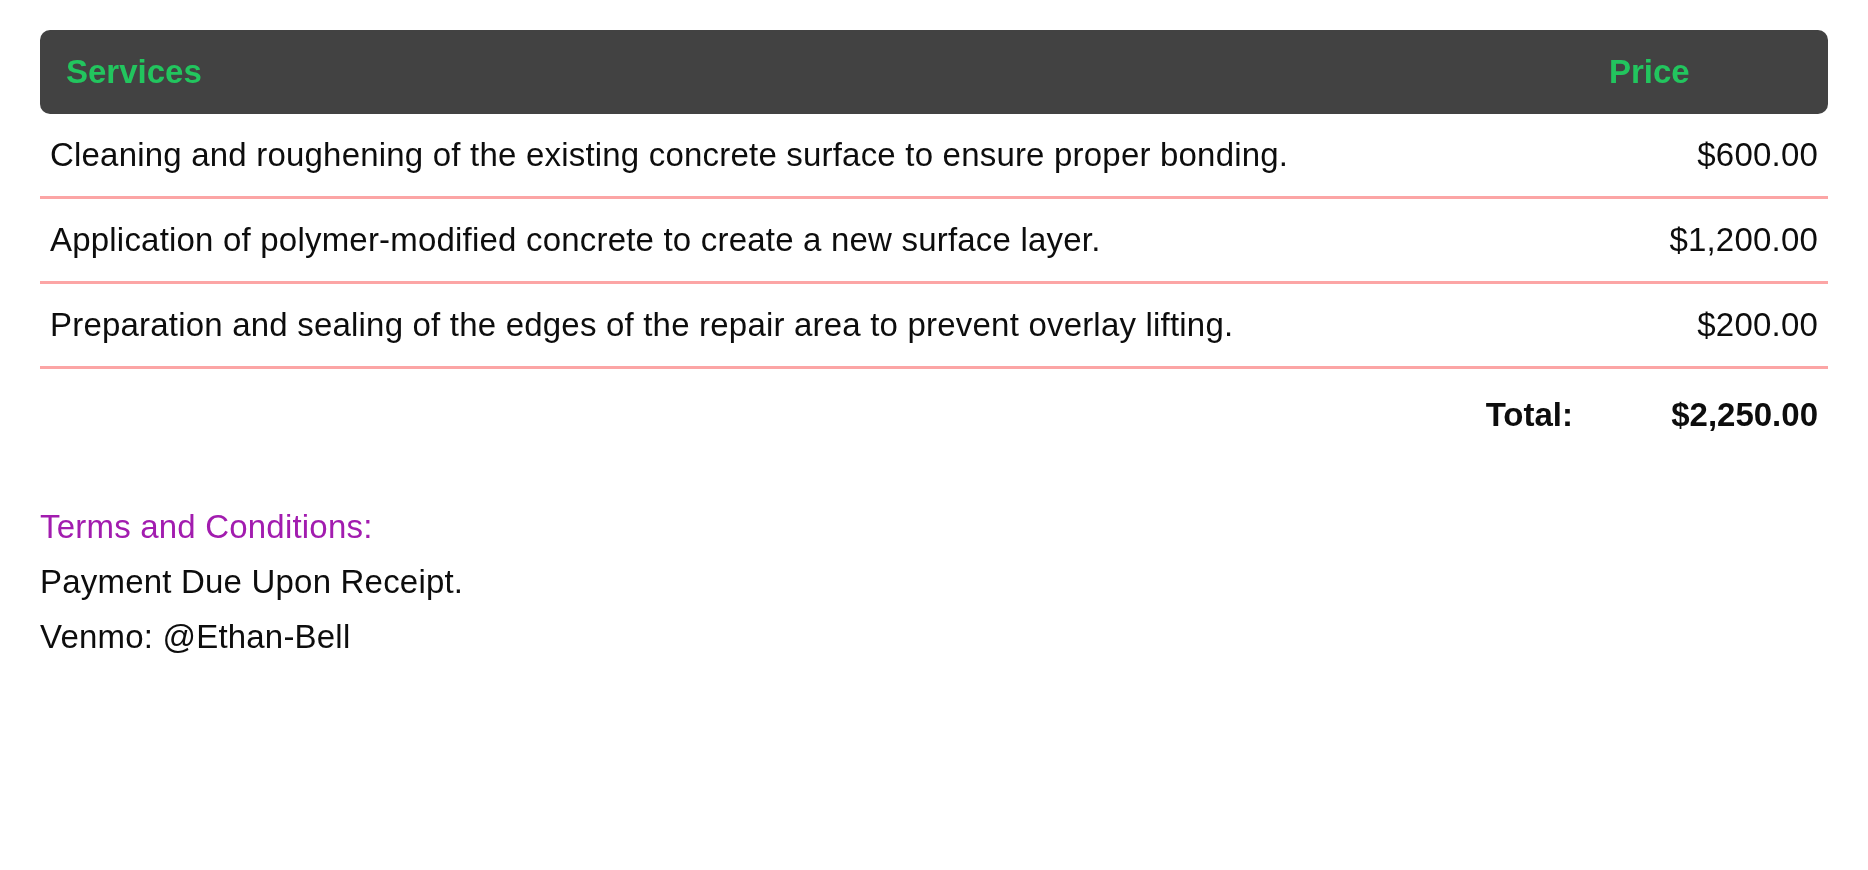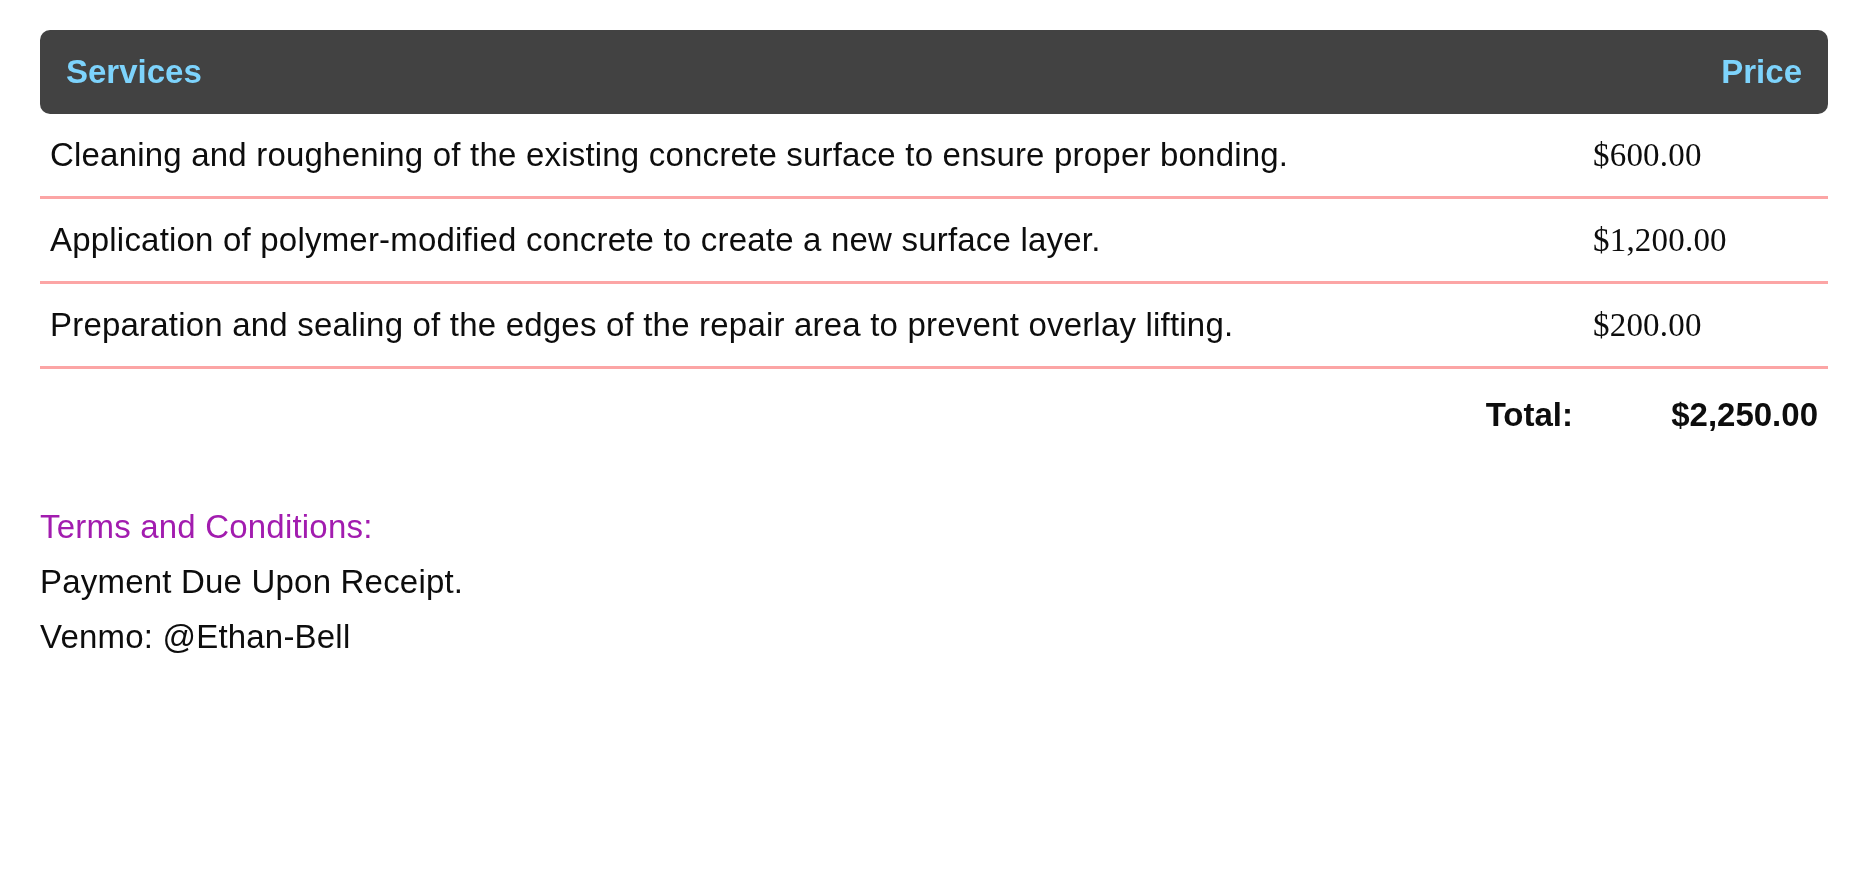--- a/index.html
+++ b/index.html
@@ -18,44 +18,43 @@
     width: 100%;
     border-collapse: separate;
     border-spacing: 0;
     table-layout: fixed;
   }
   table.services-table col.col-service { width: auto; }
   table.services-table col.col-price { width: 245px; }
 
   thead th {
     background: #424242;
-    color: #7dd3fc;
+    color: #22c55e;
     font-weight: bold;
     font-size: 33px;
     height: 84px;
     padding: 0 26px;
     text-align: left;
     vertical-align: middle;
   }
   thead th:first-child { border-radius: 10px 0 0 10px; }
-  thead th:last-child  { border-radius: 0 10px 10px 0; text-align: right; }
+  thead th:last-child  { border-radius: 0 10px 10px 0; }
 
   tbody td {
     font-size: 33px;
     height: 85px;
     vertical-align: middle;
     padding: 0 10px;
     border-bottom: 3px solid #fca5a5;
     color: #0d0d0d;
     letter-spacing: 0.2px;
   }
   tbody td.price-cell {
-    text-align: left;
+    text-align: right;
     white-space: nowrap;
-    font-family: Liberation Serif, serif;
   }
 
   tfoot td {
     font-size: 33px;
     font-weight: bold;
     height: 92px;
     vertical-align: middle;
     padding: 12px 10px;
     color: #0d0d0d;
   }

